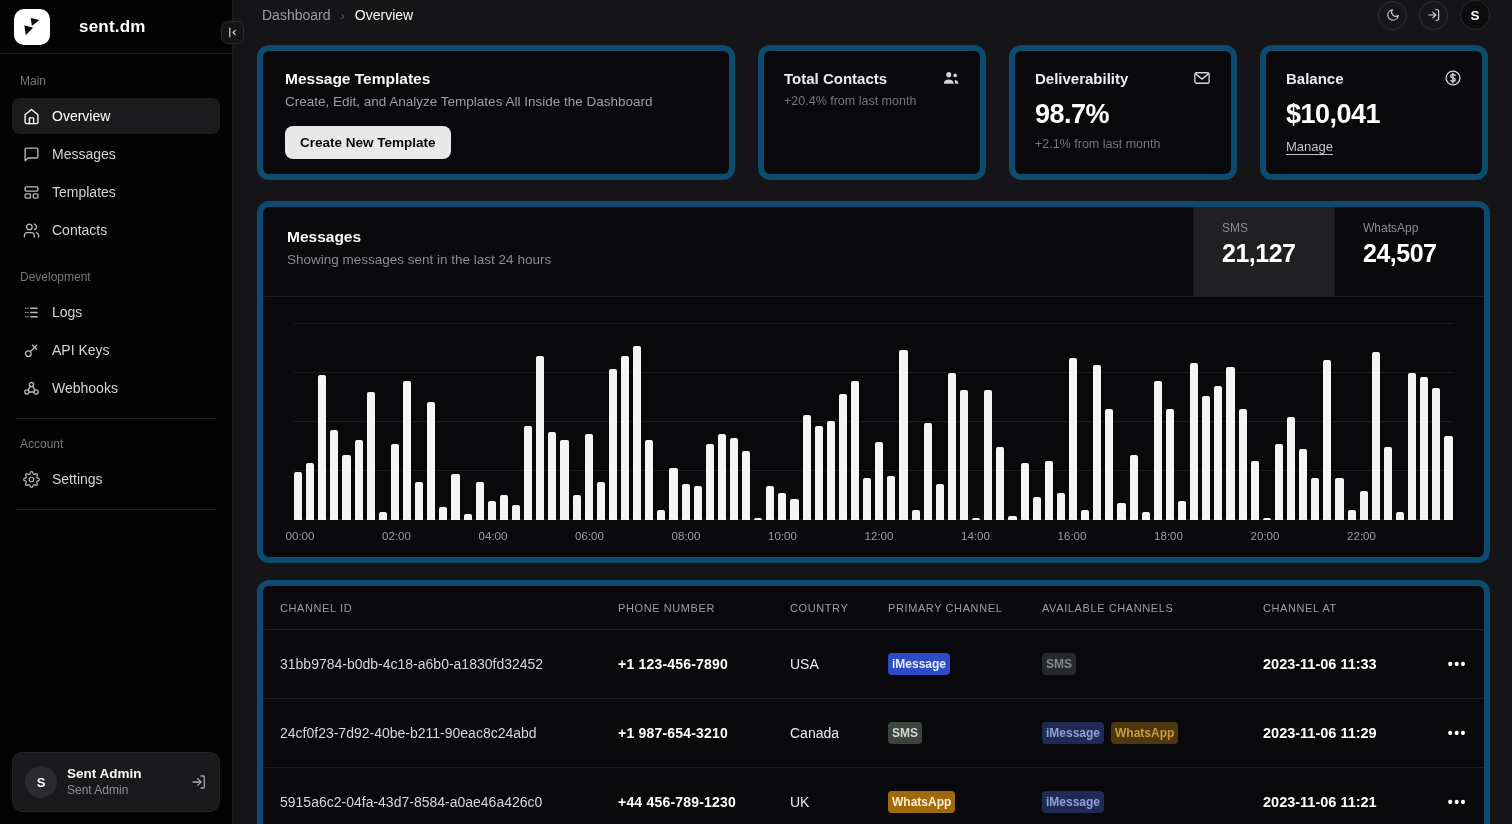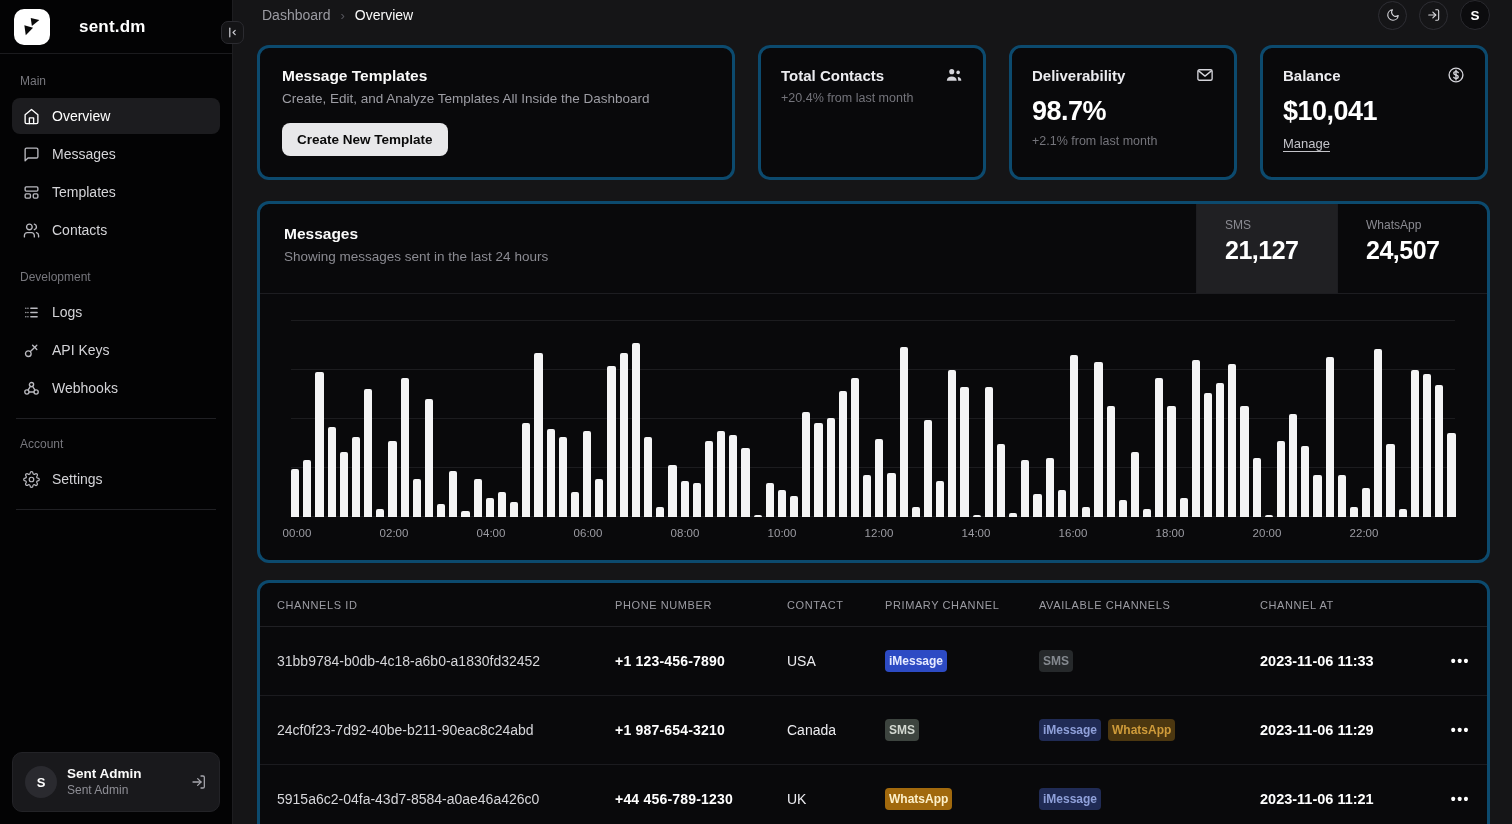--- a/index.html
+++ b/index.html
@@ -53,21 +53,21 @@
   .top-actions { margin-left:auto; display:flex; align-items:center; gap:12px; }
   .ghost-btn { width:29px; height:29px; border-radius:50%; border:1px solid #2e2e34;
     background:transparent; color:#d9d9de; display:flex; align-items:center; justify-content:center; cursor:pointer; }
   .top-avatar { width:30px; height:30px; border-radius:50%; background:#0c0c0e; border:1px solid #2a2a2f;
     color:#fff; font-size:13.5px; font-weight:600; display:flex; align-items:center; justify-content:center; cursor:pointer; }
 
   .content { padding:15px 22px 0 24px; }
 
   
   .cards-row { display:grid; grid-template-columns:478px 228px 228px 228px; gap:23px; }
-  .card { background:#09090b; border:3px solid #0c4a6e; border-radius:12px; }
+  .card { background:#09090b; border:6px solid #0c4a6e; border-radius:12px; }
   .hero-card { padding:19px 22px; height:135px; }
   .hero-title { font-size:15.5px; font-weight:700; color:#fafafa; }
   .hero-sub { font-size:13.5px; color:#9d9da4; margin-top:6px; }
   .hero-btn { margin-top:17px; background:#e8e8ea; color:#0a0a0a; font-size:13.5px; font-weight:600;
     border:none; border-radius:8px; padding:9px 15px; cursor:pointer; font-family:inherit; }
   .stat-card { padding:18px 20px; height:135px; position:relative; }
   .stat-head { display:flex; align-items:center; justify-content:space-between; }
   .stat-title { font-size:15px; font-weight:700; color:#ececf0; }
   .stat-icon { color:#d4d4da; }
   .stat-value { font-size:27px; font-weight:700; letter-spacing:-.5px; margin-top:12px; color:#fff; }
@@ -462,23 +462,23 @@
             <span style="left: calc(66.6667% + 6px);">16:00</span>
             <span style="left: calc(75% + 6px);">18:00</span>
             <span style="left: calc(83.3333% + 6px);">20:00</span>
             <span style="left: calc(91.6667% + 6px);">22:00</span>
           </div>
       </div>
     </div>
 
     <div class="card table-card">
       <div class="t-row t-head" id="table-head">
-          <div class="t-cell">CHANNELS ID</div>
+          <div class="t-cell">CHANNEL ID</div>
           <div class="t-cell">PHONE NUMBER</div>
-          <div class="t-cell">CONTACT</div>
+          <div class="t-cell">COUNTRY</div>
           <div class="t-cell">PRIMARY CHANNEL</div>
           <div class="t-cell">AVAILABLE CHANNELS</div>
           <div class="t-cell">CHANNEL AT</div>
           <div></div>
         </div>
       <div class="t-body" id="table-body">
           <div class="t-row">
             <div class="cell-id">31bb9784-b0db-4c18-a6b0-a1830fd32452</div>
             <div class="cell-phone">+1 123-456-7890</div>
             <div class="cell-country">USA</div>

